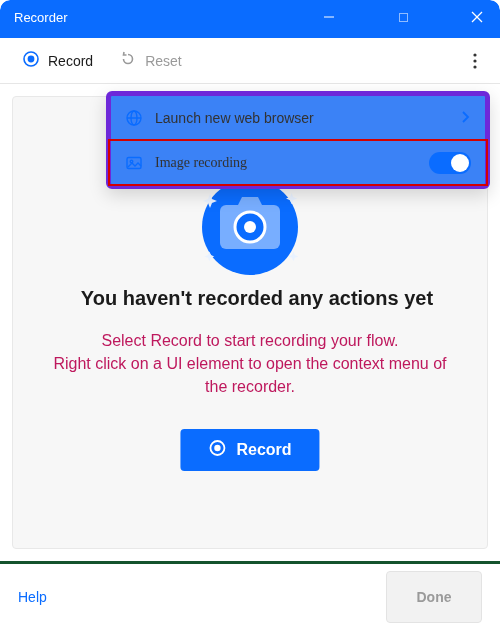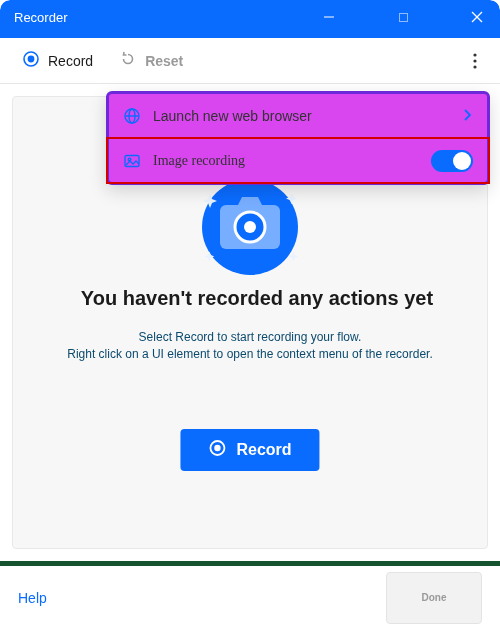--- a/index.html
+++ b/index.html
@@ -48,21 +48,21 @@
   }
   .tbtn {
     display: flex;
     align-items: center;
     padding: 6px 10px;
     border-radius: 4px;
     font-size: 14px;
     gap: 8px;
   }
   .tbtn.record { color: #1b1b1b; }
-  .tbtn.reset  { color: #9a9a9a; margin-left: 6px; font-weight: bold; }
+  .tbtn.reset  { color: #9a9a9a; margin-left: 6px; }
   .spacer { flex: 1; }
   .kebab {
     width: 30px; height: 30px;
     display: flex; align-items: center; justify-content: center;
   }
 
   
   .panel {
     position: absolute;
     left: 12px; right: 12px;
@@ -88,23 +88,23 @@
     left: 14px; right: 0;
     text-align: center;
     font-size: 20px;
     font-weight: 600;
   }
   .subtext {
     position: absolute;
     top: 232px;
     left: 30px; right: 30px;
     text-align: center;
-    font-size: 12px;
+    font-size: 16px;
     line-height: 1.45;
-    color: #0c4a6e;
+    color: #be185d;
   }
   .subtext b { font-weight: 400; }
 
   .record-btn {
     position: absolute;
     top: 332px;
     left: 50%;
     transform: translateX(-50%);
     background: #0a6cff;
     color: #fff;
@@ -120,57 +120,57 @@
 
   
   .footer {
     position: absolute;
     left: 0; right: 0; bottom: 0;
     height: 68px;
     display: flex;
     align-items: center;
     padding: 0 18px;
     background: #fff;
-    border-top: 5px solid #14532d;
+    border-top: 3px solid #14532d;
     border-bottom-left-radius: 10px;
     border-bottom-right-radius: 10px;
   }
   .help-link {
     color: #0a6cff;
     font-size: 14px;
   }
   .footer .spacer { flex: 1; }
   .fbtn {
     min-width: 96px;
     height: 52px;
     border: 1px solid #bdbdbd;
     border-radius: 4px;
     background: #fff;
-    font-size: 10px;
+    font-size: 14px;
     margin-left: 0;
     display: flex;
     align-items: center;
     justify-content: center;
     font-weight: 600;
   }
   .fbtn.disabled {
     background: #f2f2f2;
     border-color: #e3e3e3;
     color: #9a9a9a;
     font-weight: 600;
   }
 
   
   .menu {
     position: absolute;
     top: 91px;
     left: 106px;
     width: 384px;
-    background: #d946ef;
-    border: 3px solid #6d28d9;
+    background: #3b82f6;
+    border: 5px solid #6d28d9;
     border-radius: 6px;
     box-shadow: 0 6px 18px rgba(0,0,0,0.15);
     z-index: 50;
     overflow: visible;
   }
   .menu-item {
     height: 44px;
     display: flex;
     align-items: center;
     padding: 0 14px;

